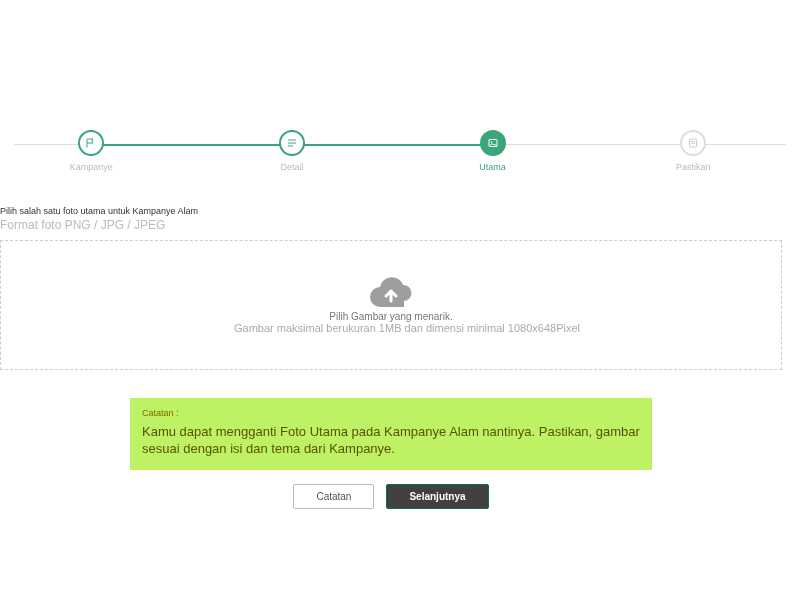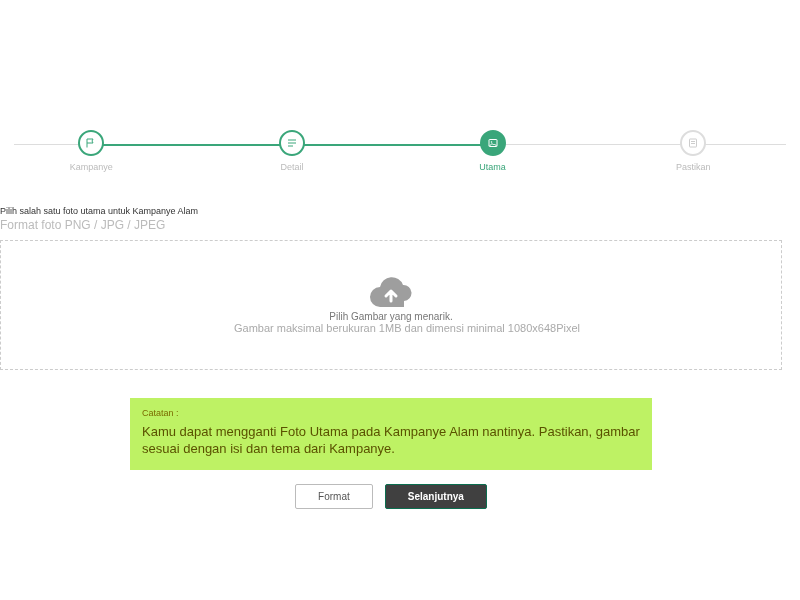--- a/index.html
+++ b/index.html
@@ -109,18 +109,18 @@
       <div class="dz-title">Pilih Gambar yang menarik.</div>
       <div class="dz-sub">Gambar maksimal berukuran 1MB dan dimensi minimal 1080x648Pixel</div>
     </div>
 
     <div class="note">
       <div class="note-title">Catatan :</div>
       <div class="note-body">Kamu dapat mengganti Foto Utama pada Kampanye Alam nantinya. Pastikan, gambar sesuai dengan isi dan tema dari Kampanye.</div>
     </div>
 
     <div class="buttons">
-      <button class="btn btn-secondary">Format</button>
+      <button class="btn btn-secondary">Catatan</button>
       <button class="btn btn-primary">Selanjutnya</button>
     </div>
   </div>
 
 </div>
 
 </body></html>

